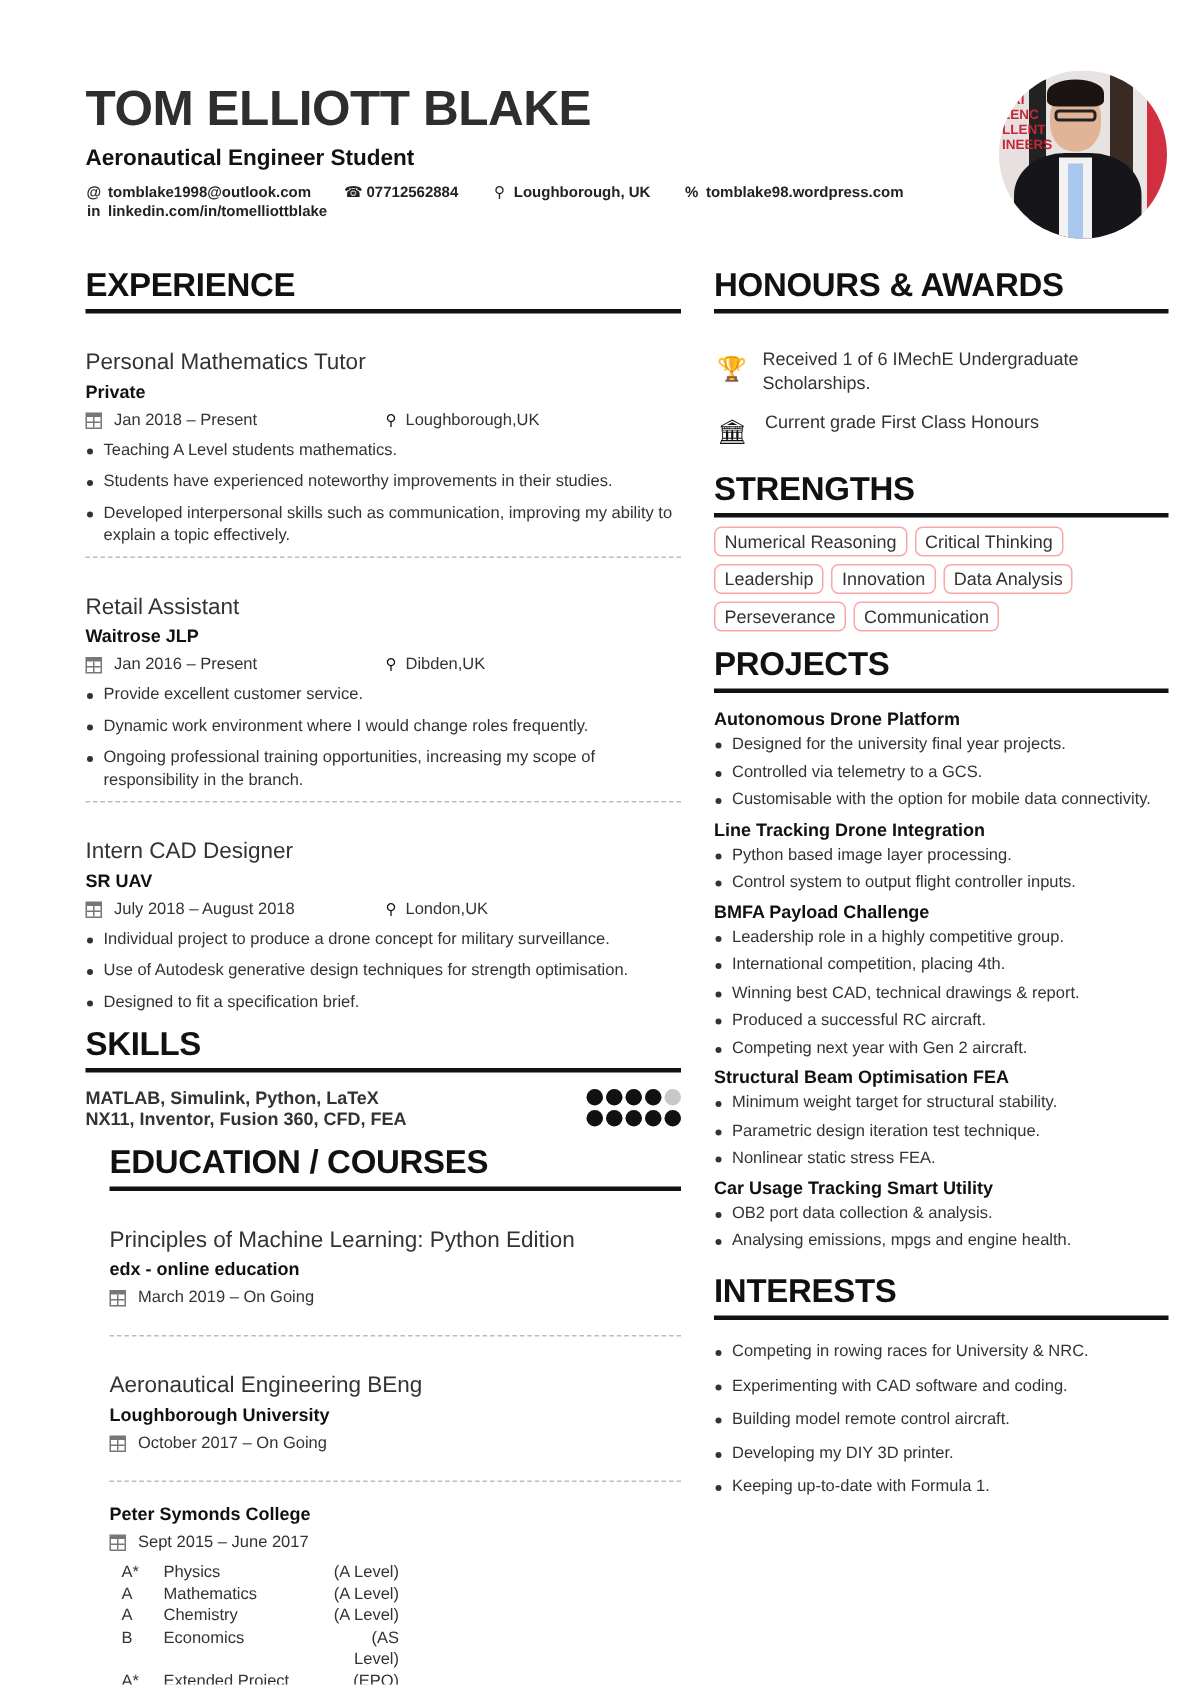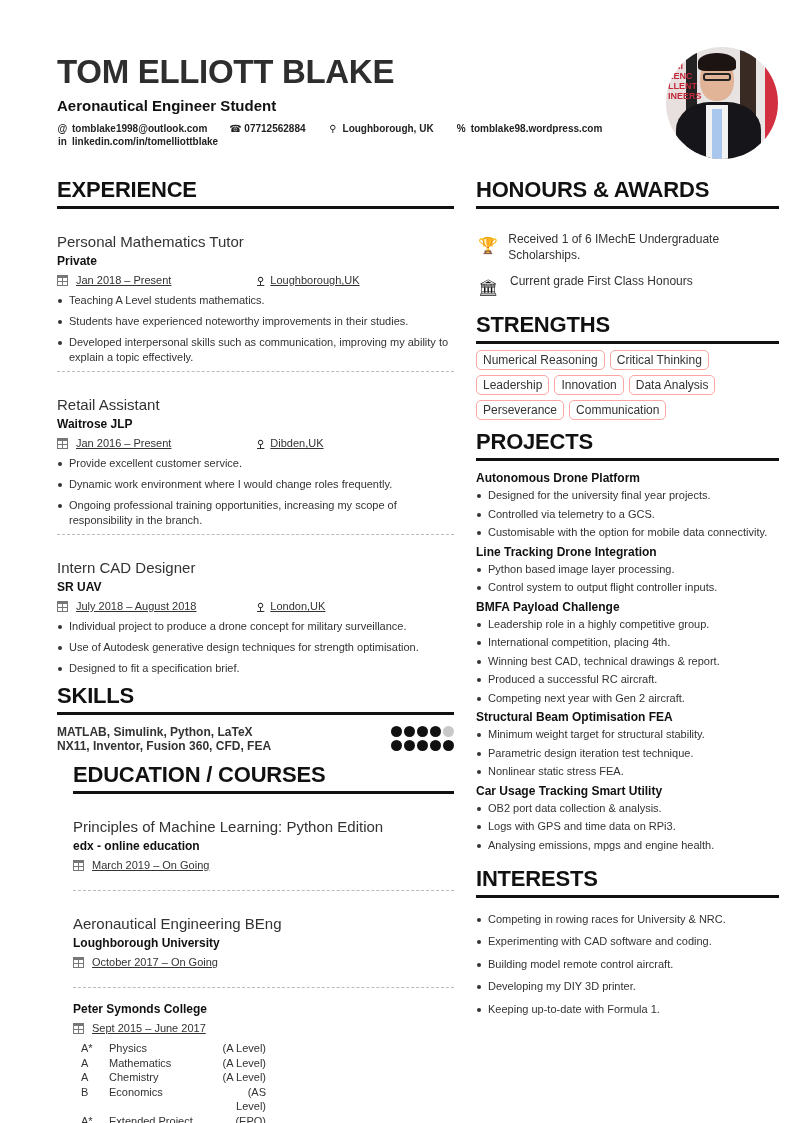--- a/index.html
+++ b/index.html
@@ -27,21 +27,21 @@
 
   .col-left { position: absolute; left: 57px; top: 176px; width: 397px; }
   .col-right { position: absolute; left: 476px; top: 176px; width: 303px; }
 
   .sec-title { font-size: 22px; font-weight: bold; color: #111; line-height: 28px; letter-spacing: -0.2px; }
   .sec-rule { height: 3px; background: #111; margin-top: 2px; }
 
   .job { padding-top: 23px; }
   .job-title { font-size: 15px; color: #333; line-height: 20px; }
   .job-org { font-size: 12px; font-weight: bold; color: #111; line-height: 16px; margin-top: 1px; }
-  .job-meta { display: flex; font-size: 11px; color: #333; line-height: 15px; margin-top: 4px; text-decoration: underline; }
+  .job-meta { display: flex; font-size: 11px; color: #333; line-height: 15px; margin-top: 4px; }
   .job-meta .date { width: 200px; display: flex; align-items: center; }
   .job-meta .loc { display: flex; align-items: center; }
   .cal { display: inline-block; width: 11px; height: 11px; margin-right: 8px; border: 1px solid #777; border-top: 3px solid #777; position: relative;
          background-image: linear-gradient(#777,#777), linear-gradient(#777,#777);
          background-size: 100% 1px, 1px 100%; background-position: 0 3px, 4px 0; background-repeat: no-repeat; }
   .pin { display: inline-block; margin-right: 6px; font-size: 10px; color: #111; }
   .bullets { list-style: none; margin-top: 5px; }
   .bullets li { position: relative; padding-left: 12px; font-size: 11px; line-height: 15px; color: #333; margin-bottom: 6px; }
   .bullets li::before { content: ""; position: absolute; left: 1px; top: 6px; width: 4px; height: 4px; border-radius: 50%; background: #333; }
   .dash { border-top: 1px dashed #bbb; margin-top: 6px; }
@@ -342,21 +342,20 @@
       <ul class="pbullets">
         <li>Minimum weight target for structural stability.</li>
         <li>Parametric design iteration test technique.</li>
         <li>Nonlinear static stress FEA.</li>
       </ul>
     </div>
     <div class="proj" style="margin-top:2px;">
       <div class="proj-title">Car Usage Tracking Smart Utility</div>
       <ul class="pbullets">
         <li>OB2 port data collection &amp; analysis.</li>
-        <li>Logs with GPS and time data on RPi3.</li>
         <li>Analysing emissions, mpgs and engine health.</li>
       </ul>
     </div>
   </div>
 
   <div style="margin-top:12px;">
     <div class="sec-title">INTERESTS</div>
     <div class="sec-rule"></div>
     <ul class="ibullets">
       <li>Competing in rowing races for University &amp; NRC.</li>

